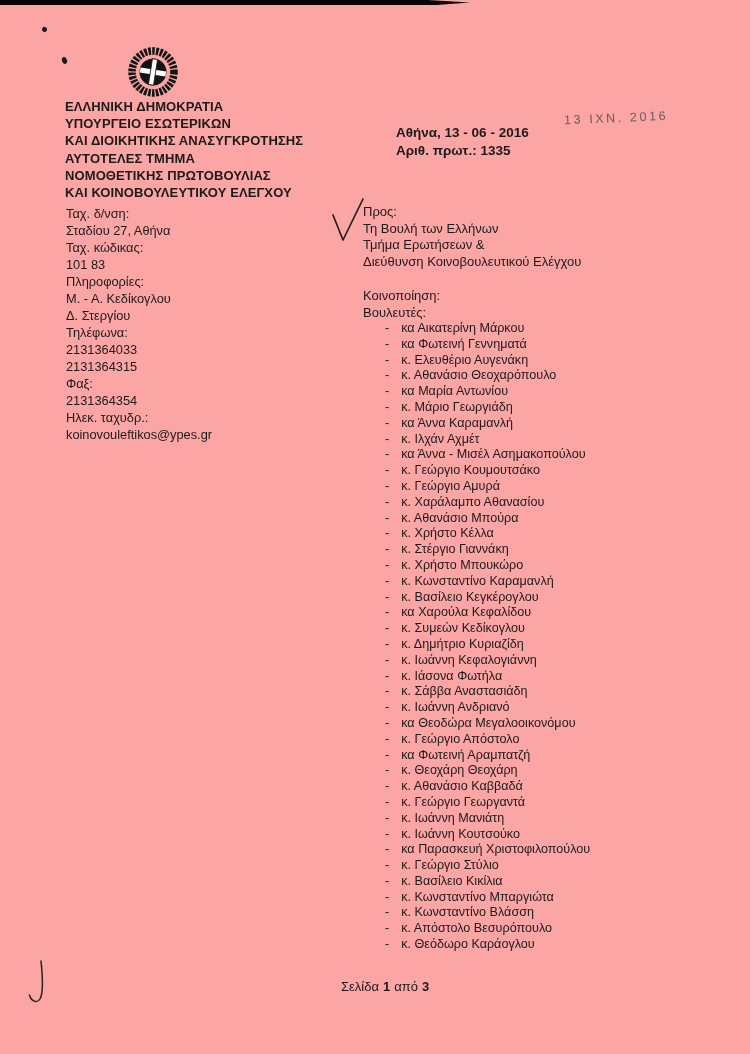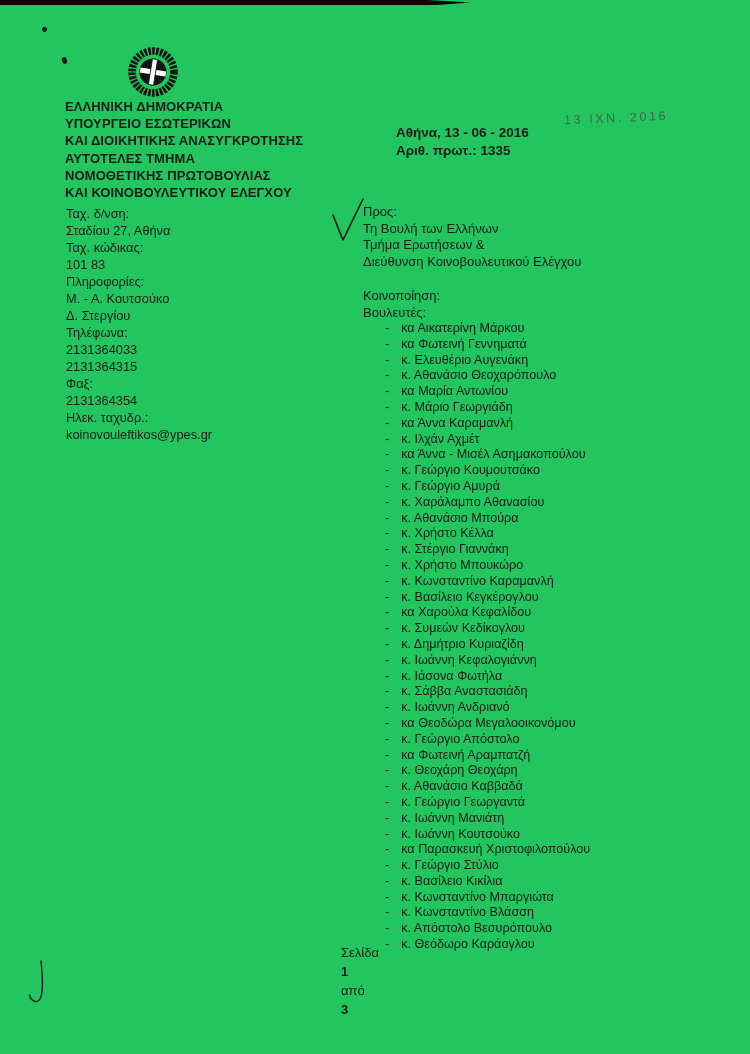--- a/index.html
+++ b/index.html
@@ -1,17 +1,17 @@
 <!DOCTYPE html>
 <html><head>
 <meta charset="utf-8">
 <style>
   html,body{margin:0;padding:0;background:#fff;}
   .page{
-    position:relative;width:750px;height:1054px;background:#22c55e;
+    position:relative;width:750px;height:1054px;background:#fca5a5;
     font-family:"Liberation Sans",sans-serif;color:#1b1b1b;overflow:hidden;
   }
   
   .top-artifact{
     position:absolute;left:0;top:0;width:470px;height:5px;background:#070707;
     clip-path:polygon(0 0,91% 0,100% 50%,93% 100%,0 100%);
   }
   .speck{position:absolute;background:#1c1c1c;border-radius:45% 55% 50% 50%;}
   .speck1{left:42px;top:27px;width:5px;height:5px;transform:rotate(30deg);}
   .speck2{left:62px;top:57px;width:5px;height:7px;transform:rotate(-15deg);}
@@ -40,21 +40,21 @@
   
   .check{position:absolute;left:330px;top:196px;}
   
   .recipient{position:absolute;left:363px;top:204px;width:355px;font-size:13px;line-height:16.5px;}
   .bold{font-weight:400;}
   .cc-label{margin-top:18px;}
   .cc-item{display:flex;line-height:15.8px;font-size:12.6px;}
   .cc-dash{margin-left:22px;flex-shrink:0;}
   .cc-name{margin-left:12px;}
   
-  .footer{position:absolute;left:341px;top:945px;font-size:13px;display:flex;gap:4px;flex-direction:column;}
+  .footer{position:absolute;left:341px;top:979px;font-size:13px;display:flex;gap:4px;}
   .fnum{font-weight:700;}
   
   .penmark{position:absolute;left:26px;top:959px;}
 </style>
 </head>
 <body>
 
 <div class="page">
 
   <div class="top-artifact"></div>
@@ -93,21 +93,21 @@
       <div class="crow">
       <span class="clabel">Ταχ. δ/νση:</span>
       <span class="cvalue">Σταδίου 27, Αθήνα</span>
     </div>
       <div class="crow">
       <span class="clabel">Ταχ. κώδικας:</span>
       <span class="cvalue">101 83</span>
     </div>
       <div class="crow">
       <span class="clabel">Πληροφορίες:</span>
-      <span class="cvalue">Μ. - Α. Κουτσούκο</span>
+      <span class="cvalue">Μ. - Α. Κεδίκογλου</span>
     </div>
       <div class="crow">
       <span class="clabel"></span>
       <span class="cvalue">Δ. Στεργίου</span>
     </div>
       <div class="crow">
       <span class="clabel">Τηλέφωνα:</span>
       <span class="cvalue">2131364033</span>
     </div>
       <div class="crow">

